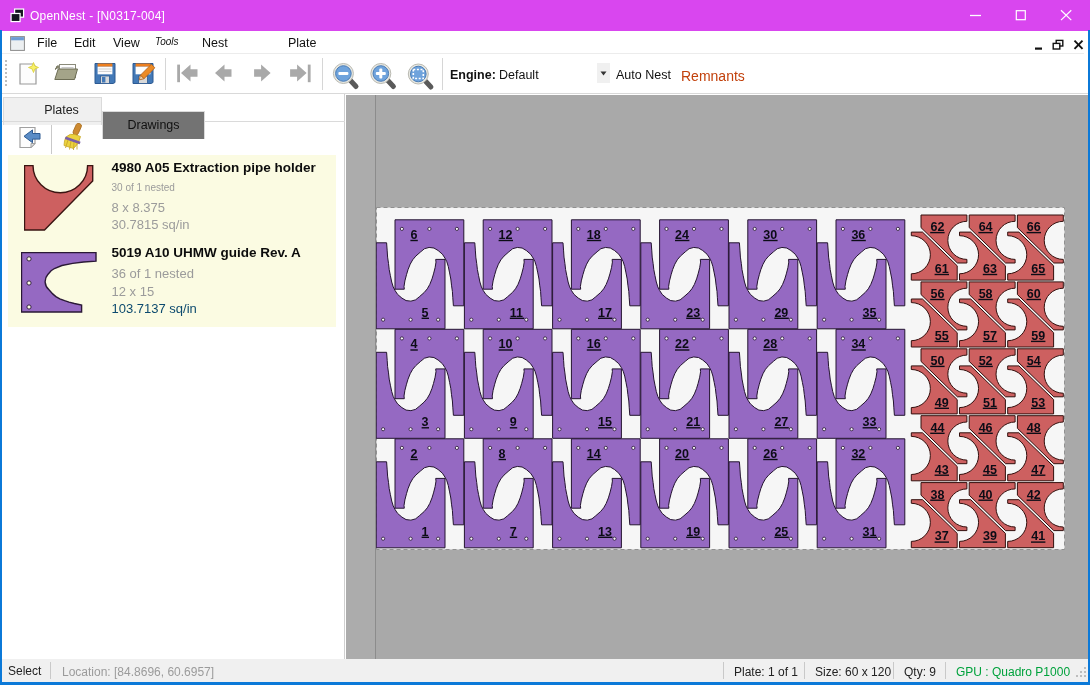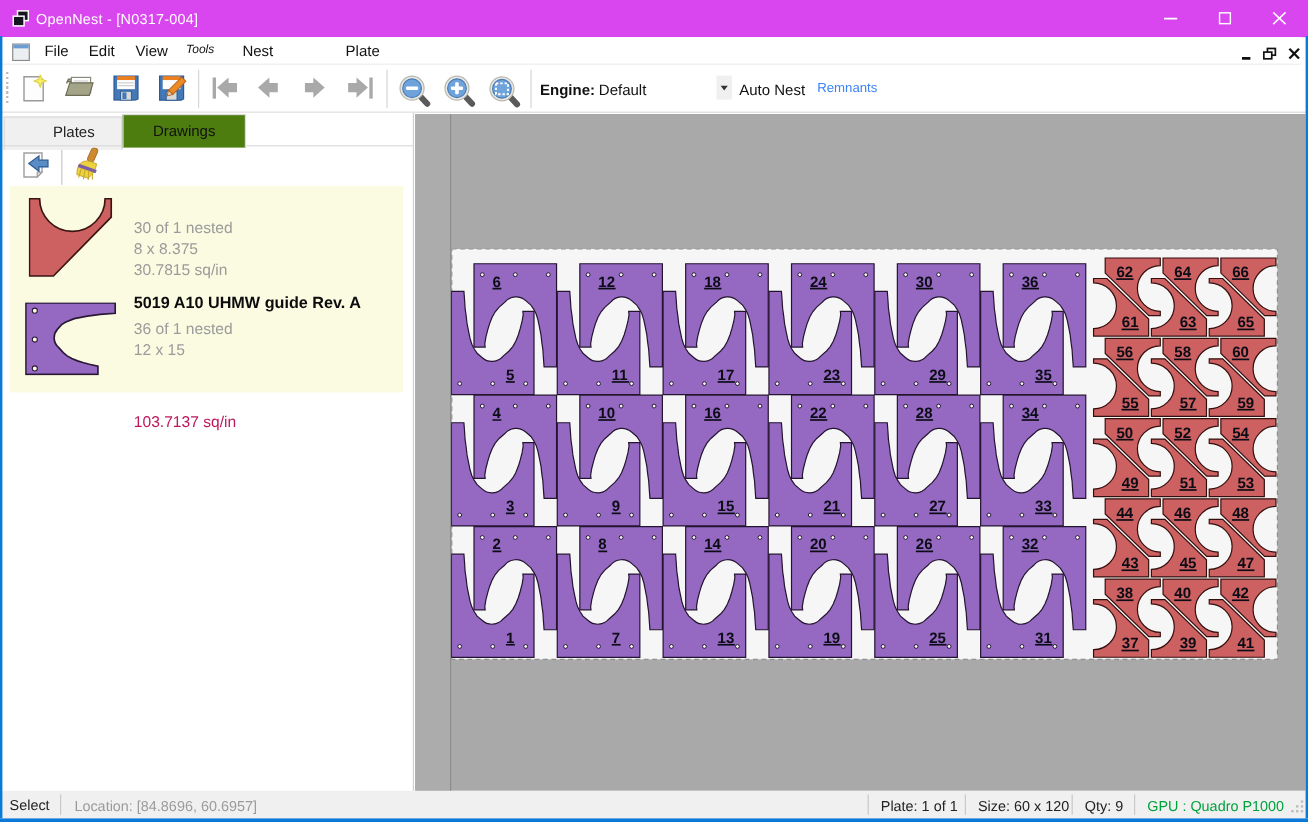--- a/index.html
+++ b/index.html
@@ -120,21 +120,21 @@
     </g>
   </svg>
   <div class="abs" style="left:442px;top:4px;width:1px;height:32px;background:#d6d6d6;"></div>
   <div class="abs" style="left:450px;top:13.5px;font-size:12.5px;font-weight:bold;color:#111;">Engine:</div>
   <div class="abs" style="left:499px;top:13.5px;font-size:12.5px;color:#111;">Default</div>
   <div class="abs" style="left:597px;top:9px;width:13px;height:20px;background:#f0f0f0;"></div>
   <svg class="abs" style="left:597px;top:9px" width="13" height="20" viewBox="0 0 13 20">
       <path d="M3.5,8.5 h6 l-3,4 z" fill="#333"></path>
     </svg>
   <div class="abs" style="left:616px;top:13.5px;font-size:12.5px;color:#111;">Auto Nest</div>
-  <div class="abs" style="left:681px;top:13.5px;font-size:11px;color:#3b82f6;">Remnants</div>
+  <div class="abs" style="left:681px;top:13.5px;font-size:14px;color:#c2410c;">Remnants</div>
 </div>
 
 <div class="abs" style="left:345.5px;top:95px;width:742.5px;height:564px;background:#a9a9a9;">
   <div class="abs" style="left:0;top:0;width:29px;height:564px;background:#acacac;"></div>
   <div class="abs" style="left:29px;top:0;width:1px;height:564px;background:#8c8c8c;"></div>
   <svg width="689" height="343" viewBox="0 0 689 343" style="position:absolute;left:30.0px;top:111.6px">
       <rect x="0.5" y="0.5" width="688" height="342" fill="#f6f6f6" stroke="#909090" stroke-width="1" stroke-dasharray="4,3"></rect>
       <defs>
         <g id="pB">
           <path d="M0,0 L68.8,0 L68.8,86 L58.4,86 L57.8,77.9 L57.4,71.7 L56.5,65.4 L55.8,59.2 L54.6,53.1 L53.3,46.8 L51.8,41.9 L49.9,38.2 L47.4,34.4 L43.1,30.7 A12.1,12.1 0 0 0 25.7,32 L20.8,36.3 L17.7,40 L15.2,44.4 L13,49.9 L11.5,54.9 L9.9,61.1 L9,66.7 L9.3,69.4 L0,69.4 Z" fill="#9569c2" stroke="#241430" stroke-width="1"></path>
@@ -352,21 +352,21 @@
       <text x="662.2" y="333.4" text-anchor="middle" font-family="Liberation Sans, sans-serif" font-size="12.5" font-weight="bold" fill="#0c0c16">41</text>
       <line x1="655.0" y1="335.1" x2="669.4" y2="335.1" stroke="#0c0c16" stroke-width="1.4"></line>
       <text x="657.8" y="291.5" text-anchor="middle" font-family="Liberation Sans, sans-serif" font-size="12.5" font-weight="bold" fill="#0c0c16">42</text>
       <line x1="650.6" y1="293.2" x2="665.0" y2="293.2" stroke="#0c0c16" stroke-width="1.4"></line>
     </svg>
 </div>
 
 <div class="abs" style="left:2px;top:94px;width:343px;height:565px;background:#fff;border-right:1px solid #d0d0d0;">
 
   <div class="abs" style="left:1px;top:3px;width:99px;height:28px;background:#f0f0f0;border:1px solid #dadada;border-bottom:none;font-size:12.5px;color:#222;text-align:center;line-height:24px;padding-left:18px;">Plates</div>
-  <div class="abs" style="left:100px;top:1px;width:103px;height:27.5px;background:#4d7c0f;border:1px solid #dadada;border-bottom:none;font-size:12.5px;color:#111;text-align:center;line-height:26px;">Drawings</div>
+  <div class="abs" style="left:100px;top:17px;width:103px;height:27.5px;background:#737373;border:1px solid #dadada;border-bottom:none;font-size:12.5px;color:#111;text-align:center;line-height:26px;">Drawings</div>
   <div class="abs" style="left:0;top:27px;width:100px;height:1px;background:#dadada;"></div>
   <div class="abs" style="left:203px;top:27px;width:140px;height:1px;background:#dadada;"></div>
 
   <svg class="abs" style="left:15px;top:32px" width="25" height="25" viewBox="0 0 25 25">
     <path d="M3,1.5 h15 v16 l-4,4 h-11 z" fill="#fdfdfd" stroke="#a0a0a0" stroke-width="1.2"></path>
     <path d="M18,17.5 l-4,4 v-4 z" fill="#e4e4e4" stroke="#a0a0a0" stroke-width="1"></path>
     <path d="M23,7.5 v5.6 h-7.5 v3.6 l-8.5,-6.4 8.5,-6.4 v3.6 z" fill="#5a8cc6" stroke="#2d5a92" stroke-width="1"></path>
   </svg>
   <div class="abs" style="left:49px;top:31px;width:1px;height:29px;background:#c9c9c9;"></div>
   <svg class="abs" style="left:59px;top:29px" width="26" height="28" viewBox="0 0 26 28">
@@ -378,33 +378,34 @@
         <line x1="10" y1="18" x2="8.5" y2="26.5"></line>
       <line x1="13" y1="19" x2="12.5" y2="27"></line>
         <line x1="16" y1="20" x2="16" y2="26.5"></line>
     </g>
   </svg>
 
   <div class="abs" style="left:6px;top:61px;width:328px;height:172px;background:#fbfbe2;"></div>
   <svg class="abs" style="left:22px;top:71px" width="70" height="66" viewBox="0 0 70 66">
     <path d="M0.5,0.5 L9,0.5 A27.2,27.2 0 1 0 63.6,0.5 L68.7,0.5 L68.7,16 L20.5,65 L0.5,65 Z" fill="#cd6060" stroke="#3a1512" stroke-width="1.4"></path>
   </svg>
-  <div class="abs" style="left:109.5px;top:88px;font-size:13px;color:#9b9b9b;">30 of 1 nested</div>
+  <div class="abs" style="left:109.5px;top:66px;font-size:13.5px;font-weight:bold;color:#0c0c0c;">4980 A05 Extraction pipe holder</div>
+  <div class="abs" style="left:109.5px;top:88px;font-size:10px;color:#9b9b9b;">30 of 1 nested</div>
   <div class="abs" style="left:109.5px;top:105.5px;font-size:13px;color:#9b9b9b;">8 x 8.375</div>
   <div class="abs" style="left:109.5px;top:123px;font-size:13px;color:#9b9b9b;">30.7815 sq/in</div>
   <svg class="abs" style="left:19px;top:158px" width="76" height="61" viewBox="0 0 76 61">
     <path d="M0.5,60 L0.5,0.5 L75,0.5 L75,9.1 L62.6,10 L51.7,11.4 L40.9,13.5 L33.4,16.5 L30.1,18.7 L26.8,22.5 A10.6,10.6 0 0 0 28,37.7 L31.7,41.9 L34.9,44.6 L38.8,46.8 L43.6,48.7 L48,50.1 L53.4,51.5 L60.6,53.1 L60.6,60 Z" fill="#9569c2" stroke="#2a1836" stroke-width="1.4"></path>
     <circle cx="8" cy="6.9" r="2.1" fill="#fbfbe2" stroke="#2a1836" stroke-width="0.9"></circle>
     <circle cx="8" cy="31" r="2.1" fill="#fbfbe2" stroke="#2a1836" stroke-width="0.9"></circle>
     <circle cx="8" cy="55" r="2.1" fill="#fbfbe2" stroke="#2a1836" stroke-width="0.9"></circle>
   </svg>
   <div class="abs" style="left:109.5px;top:150.5px;font-size:13.5px;font-weight:bold;color:#0c0c0c;">5019 A10 UHMW guide Rev. A</div>
   <div class="abs" style="left:109.5px;top:172px;font-size:13px;color:#9b9b9b;">36 of 1 nested</div>
   <div class="abs" style="left:109.5px;top:189.5px;font-size:13px;color:#9b9b9b;">12 x 15</div>
-  <div class="abs" style="left:109.5px;top:207px;font-size:13px;color:#be185d;margin-top:43px;">103.7137 sq/in</div>
+  <div class="abs" style="left:109.5px;top:207px;font-size:13px;color:#0c4a6e;">103.7137 sq/in</div>
 </div>
 
 <div class="abs" style="left:0;top:659px;width:1090px;height:23px;background:#f0f0f0;">
   <div class="abs" style="left:8px;top:5px;font-size:12px;font-weight:normal;color:#222;">Select</div>
   <div class="abs" style="left:50px;top:3px;width:1px;height:17px;background:#c9c9c9;"></div>
   <div class="abs" style="left:62px;top:5.5px;font-size:12px;color:#9b9b9b;">Location: [84.8696, 60.6957]</div>
   <div class="abs" style="left:723px;top:3px;width:1px;height:17px;background:#c9c9c9;"></div>
   <div class="abs" style="left:734px;top:5.5px;font-size:12px;color:#222;">Plate: 1 of 1</div>
   <div class="abs" style="left:804px;top:3px;width:1px;height:17px;background:#c9c9c9;"></div>
   <div class="abs" style="left:815px;top:5.5px;font-size:12px;color:#222;">Size: 60 x 120</div>

